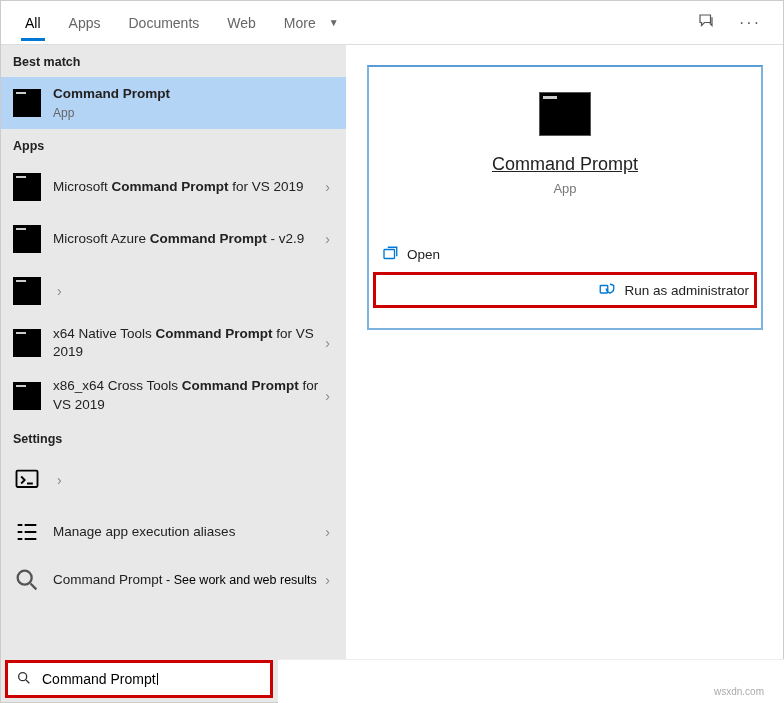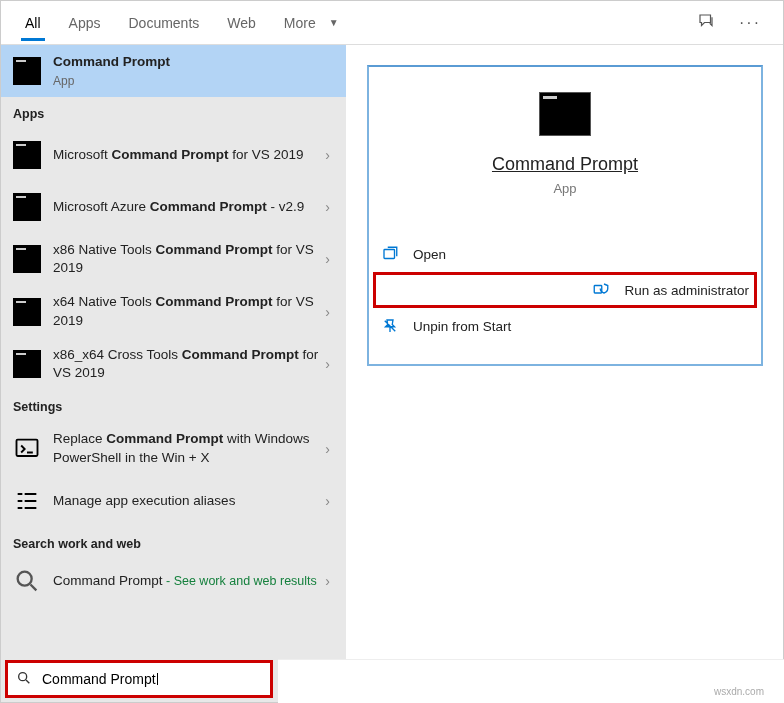--- a/index.html
+++ b/index.html
@@ -18,28 +18,28 @@
     .section-header { font-size: 12.5px; font-weight: 600; padding: 10px 12px 8px; color: #222; }
     .result { display: flex; align-items: center; padding: 8px 12px; cursor: pointer; position: relative; min-height: 52px; }
     .result.selected { background: #b3d4f5; }
     .result-icon { width: 28px; height: 28px; background: #000; flex-shrink: 0; margin-right: 12px; display: flex; align-items: center; justify-content: center; }
     .result-icon.setting { background: transparent; color: #000; font-size: 18px; }
     .result-icon.search { background: transparent; color: #555; font-size: 16px; }
     .result-text { flex: 1; font-size: 13.5px; line-height: 1.35; color: #222; }
     .result-title { display: block; }
     .result-title b { font-weight: 600; }
     .result-sub { font-size: 12px; color: #666; margin-top: 1px; display: block; }
-    .result-sub-inline { font-size: 12.5px; color: #15803d; }
+    .result-sub-inline { font-size: 12.5px; color: #000000; }
     .chevron { color: #888; font-size: 14px; padding: 0 4px; }
     .preview-icon { width: 52px; height: 44px; background: #000; margin: 15px auto 18px; border: 1px solid #555; position: relative; }
     .preview-icon::before { content: ''; position: absolute; top: 3px; left: 3px; width: 14px; height: 3px; background: #ccc; }
     .preview-title { text-align: center; font-size: 18px; text-decoration: underline; color: #222; margin-bottom: 6px; }
     .preview-type { text-align: center; font-size: 13px; color: #777; margin-bottom: 40px; }
     .actions { padding: 0 4px; }
-    .action { display: flex; align-items: center; gap: 14px; padding: 9px 8px; font-size: 13.5px; color: #222; cursor: pointer; }
+    .action { display: flex; align-items: center; gap: 8px; padding: 9px 8px; font-size: 13.5px; color: #222; cursor: pointer; }
     .action.highlighted { border: 3px solid #c00; padding: 6px 5px; justify-content: flex-end; }
     .action-icon { width: 18px; height: 18px; color: #0078d4; flex-shrink: 0; display: flex; align-items: center; justify-content: center; }
     .search-bar { position: absolute; left: 5px; bottom: 5px; width: 268px; height: 38px; border: 3px solid #c00; background: #fff; display: flex; align-items: center; padding: 0 8px; gap: 10px; z-index: 10; }
     .search-bar-icon { color: #333; font-size: 15px; }
     .search-bar-text { font-size: 14px; color: #000; position: relative; }
     .search-bar-text::after { content: ''; position: absolute; right: -2px; top: 2px; bottom: 2px; width: 1px; background: #000; }
     .right-main { border: 2px solid #7db3e0; border-top: 2px solid #5a9bd4; padding: 10px 0 20px; }
     .bottom-area { position: absolute; bottom: 0; left: 278px; right: 0; height: 44px; background: #fff; border-top: 1px solid #eee; }
     .watermark { position: absolute; bottom: 6px; right: 20px; font-size: 10px; color: #aaa; }
     svg { width: 100%; height: 100%; }
@@ -64,20 +64,21 @@
       <svg viewBox="0 0 24 24" width="18" height="18" fill="none" stroke="currentColor" stroke-width="1.6">
           <path d="M4 4h14v10H10l-4 4v-4H4z"></path>
           <path d="M20 7v11l-3-3"></path>
         </svg>
     </div>
     <div class="tab-icon" style="font-size:16px;letter-spacing:2px;">···</div>
   </div>
 
   <div class="main">
     <div class="left">
+      <div class="section-header">Best match</div>
       <div class="result selected">
         <div class="result-icon cmd-thumb"></div>
         <div class="result-text">
           <span class="result-title" style="font-weight:600;">Command Prompt</span>
           <span class="result-sub">App</span>
         </div>
       </div>
 
       <div class="section-header">Apps</div>
       <div class="result">
@@ -89,23 +90,20 @@
       </div>
       <div class="result">
         <div class="result-icon cmd-thumb"></div>
         <div class="result-text">
             <span class="result-title"><span>Microsoft Azure </span><b>Command Prompt</b><span> - v2.9</span></span>
           </div>
         <span class="chevron">›</span>
       </div>
       <div class="result">
         <div class="result-icon cmd-thumb"></div>
-        <div class="result-text">
-            <span class="result-title"><span>x86 Native Tools </span><b>Command Prompt</b><span> for VS 2019</span></span>
-          </div>
         <span class="chevron">›</span>
       </div>
       <div class="result">
         <div class="result-icon cmd-thumb"></div>
         <div class="result-text">
             <span class="result-title"><span>x64 Native Tools </span><b>Command Prompt</b><span> for VS 2019</span></span>
           </div>
         <span class="chevron">›</span>
       </div>
       <div class="result">
@@ -117,38 +115,34 @@
       </div>
 
       <div class="section-header">Settings</div>
       <div class="result">
         <div class="result-icon setting">
           <svg viewBox="0 0 24 24" width="22" height="22" fill="none" stroke="currentColor" stroke-width="1.6">
               <rect x="3" y="4" width="18" height="14" rx="1"></rect>
               <path d="M7 9l3 3-3 3M12 15h5"></path>
             </svg>
         </div>
-        <div class="result-text">
-            <span class="result-title"><span>Replace </span><b>Command Prompt</b><span> with Windows PowerShell in the Win + X</span></span>
-          </div>
         <span class="chevron">›</span>
       </div>
       <div class="result">
         <div class="result-icon setting">
           <svg viewBox="0 0 24 24" width="22" height="22" fill="none" stroke="currentColor" stroke-width="1.6">
               <path d="M4 6h4M4 12h4M4 18h4M10 6h10M10 12h10M10 18h10"></path>
             </svg>
         </div>
         <div class="result-text">
             <span class="result-title"><span>Manage app execution aliases</span></span>
           </div>
         <span class="chevron">›</span>
       </div>
 
-      <div class="section-header">Search work and web</div>
       <div class="result" style="min-height:44px;">
         <div class="result-icon search">
           <svg viewBox="0 0 24 24" width="18" height="18" fill="none" stroke="currentColor" stroke-width="2">
               <circle cx="10" cy="10" r="6"></circle>
               <path d="M15 15l5 5"></path>
             </svg>
         </div>
         <div class="result-text"><span>Command Prompt</span><span class="result-sub-inline"> - See work and web results</span></div>
         <span class="chevron">›</span>
       </div>
@@ -171,28 +165,20 @@
           </div>
           <div class="action highlighted">
             <span class="action-icon">
                 <svg viewBox="0 0 24 24" fill="none" stroke="currentColor" stroke-width="1.8">
                   <rect x="3" y="6" width="10" height="10" rx="1"></rect>
                   <path d="M16 4l5 2v4c0 3-2 5-5 6-3-1-5-3-5-6"></path>
                 </svg>
               </span>
             <span>Run as administrator</span>
           </div>
-          <div class="action">
-            <span class="action-icon">
-                <svg viewBox="0 0 24 24" fill="none" stroke="currentColor" stroke-width="1.8">
-                  <path d="M8 4h8l-1 6 3 3H6l3-3zM12 13v7M5 5l14 14"></path>
-                </svg>
-              </span>
-            <span>Unpin from Start</span>
-          </div>
         </div>
       </div>
     </div>
   </div>
 </div>
 
 <div class="search-bar">
   <span class="search-bar-icon">
     <svg viewBox="0 0 24 24" width="16" height="16" fill="none" stroke="currentColor" stroke-width="2">
         <circle cx="10" cy="10" r="6"></circle>

